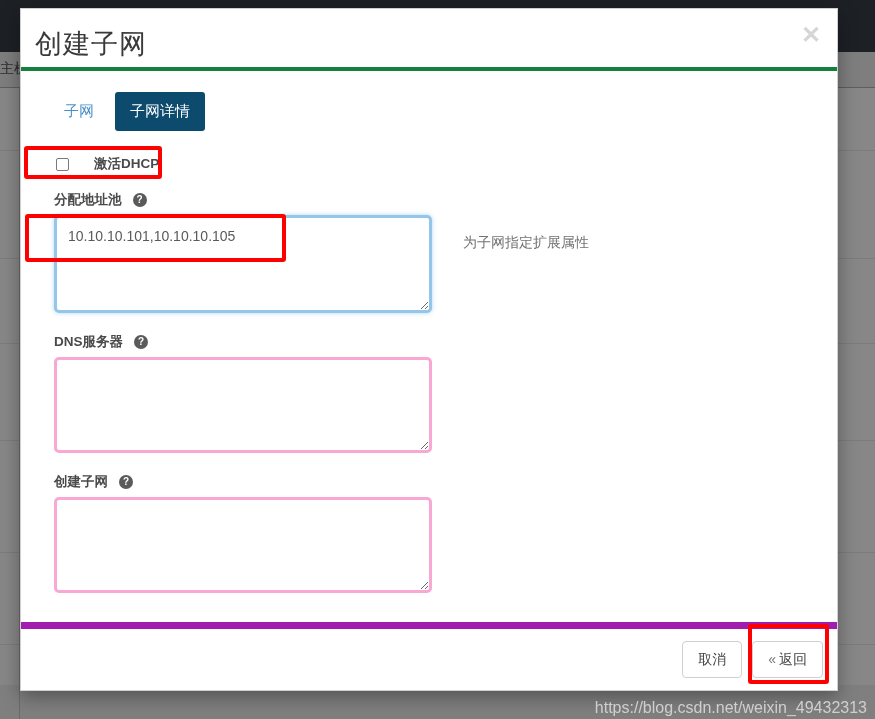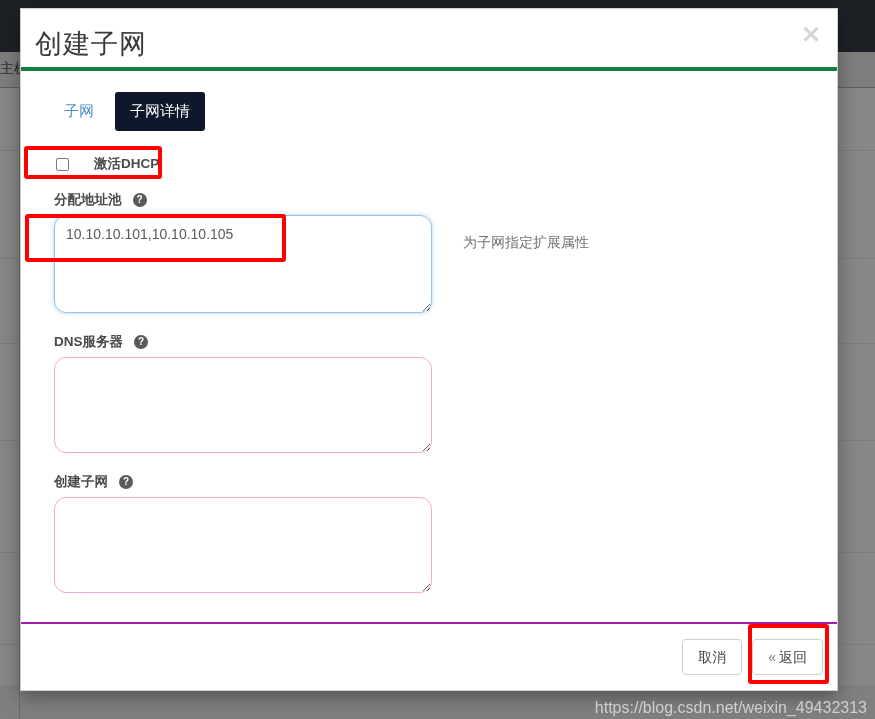--- a/index.html
+++ b/index.html
@@ -88,21 +88,21 @@
   }
   .tab {
     font-size: 15px;
     padding: 9px 14px;
     border-radius: 3px;
     cursor: pointer;
     white-space: nowrap;
     border: 1px solid transparent;
   }
   .tab.inactive { color: #4a90c8; background: transparent; }
-  .tab.active   { color: #ffffff; background: #0f172a; }
+  .tab.active   { color: #ffffff; background: #0c4a6e; }
 
   
   #form-col {
     position: absolute; left: 33px; top: 84px; width: 380px;
   }
   .field-label {
     font-size: 13.5px; font-weight: bold; color: #4a4a4a;
     margin: 0 0 6px 0; display: flex; align-items: center; gap: 11px;
   }
   .help-icon {
@@ -124,22 +124,22 @@
   .cbox-label {
     font-size: 13.5px; font-weight: bold; color: #4a4a4a;
   }
   textarea.ta {
     display: block;
     width: 378px;
     font-family: "Liberation Sans", sans-serif;
     font-size: 14px;
     color: #5a5a5a;
     padding: 9px 11px;
-    border: 1px solid #f9a8d4;
-    border-radius: 12px;
+    border: 3px solid #f9a8d4;
+    border-radius: 5px;
     resize: vertical;
     outline: none;
     background: #fff;
     line-height: 1.4;
   }
   textarea.ta.focused {
     border-color: #93c6e8;
     box-shadow: 0 0 4px rgba(102,175,233,0.5);
   }
   #ta-pool { height: 98px; }
@@ -151,21 +151,21 @@
   #help-col {
     position: absolute; left: 442px; top: 163px;
     font-size: 14px; color: #737373;
   }
 
   
   #modal-footer {
     position: relative;
     flex: none;
     height: 68px;
-    border-top: 2px solid #a21caf;
+    border-top: 7px solid #a21caf;
     display: flex; align-items: center; justify-content: flex-end;
     padding-right: 14px; gap: 10px;
   }
   .btn {
     font-family: "Liberation Sans", sans-serif;
     font-size: 14px;
     padding: 8px 15px;
     border-radius: 4px;
     cursor: pointer;
     line-height: 1.35;

